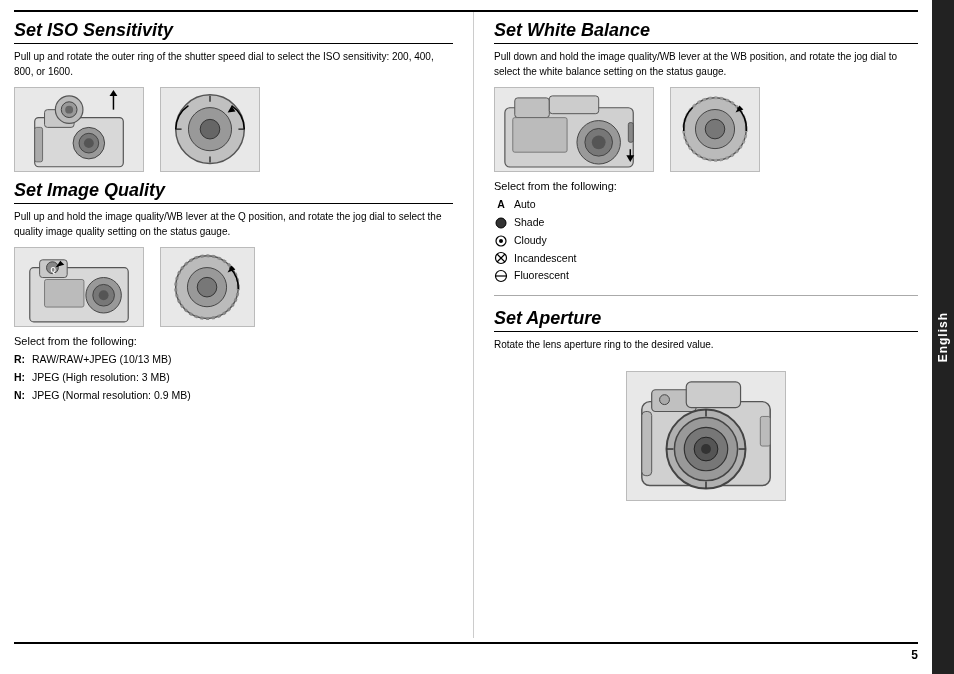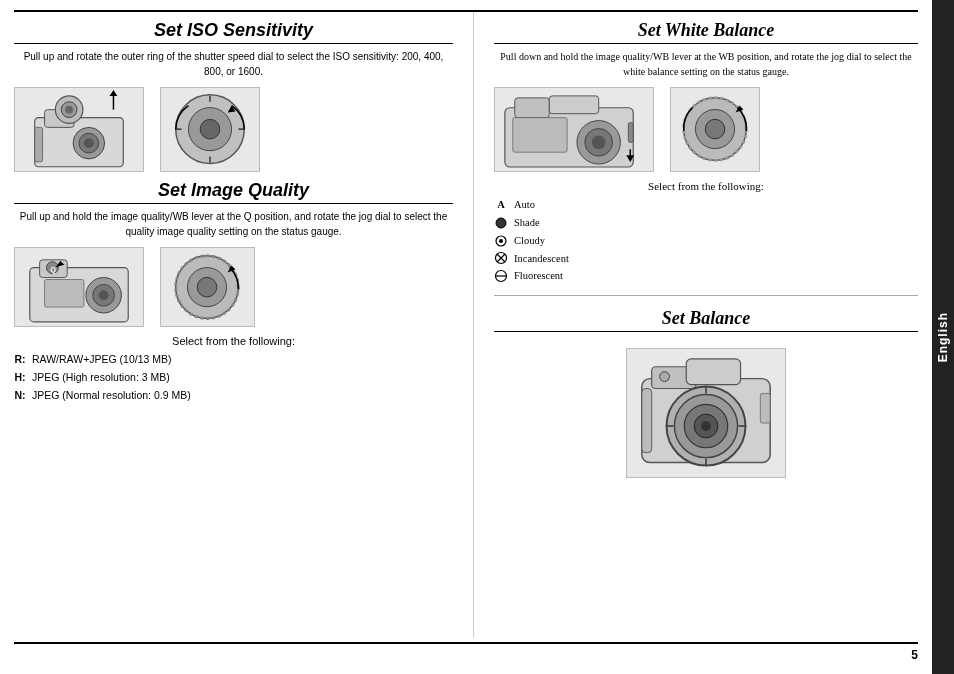--- a/index.html
+++ b/index.html
@@ -51,33 +51,31 @@
       height: 2px;
       background: #000;
       margin-bottom: 0;
     }
 
     
     .columns {
       display: flex;
       flex: 1;
       gap: 0;
-      text-align: center;
     }
 
     .col-left {
       width: 460px;
       padding-right: 20px;
       border-right: 1px solid #ccc;
     }
 
     .col-right {
       flex: 1;
       padding-left: 20px;
-      font-family: Liberation Serif, serif;
     }
 
     
     .section-title {
       font-size: 18px;
       font-style: italic;
       font-weight: bold;
       margin-bottom: 6px;
       margin-top: 8px;
       border-bottom: 1px solid #000;
@@ -378,21 +376,22 @@
             <svg width="14" height="14" viewBox="0 0 14 14">
                 <circle cx="7" cy="7" r="5.5" fill="none" stroke="#000" stroke-width="1.2"></circle>
                 <line x1="2" y1="7" x2="12" y2="7" stroke="#000" stroke-width="1.2"></line>
               </svg>
           </span>
           <span>Fluorescent</span>
         </li>
       </ul>
 
       <div style="border-top: 1px solid #aaa; margin-top: 10px; padding-top: 4px;"></div>
-      <div class="section-title">Set Balance</div>
+      <div class="section-title">Set Aperture</div>
+      <p class="section-body">Rotate the lens aperture ring to the desired value.</p>
 
       <div class="aperture-center">
         <div class="img-placeholder img-aperture">
           <svg viewBox="0 0 160 130">
 
             <rect x="15" y="30" width="130" height="85" rx="8" fill="#d0d0d0" stroke="#555" stroke-width="1.5"></rect>
 
             <rect x="25" y="18" width="45" height="22" rx="4" fill="#c0c0c0" stroke="#555" stroke-width="1.2"></rect>
 
             <rect x="60" y="10" width="55" height="26" rx="5" fill="#ccc" stroke="#555" stroke-width="1.2"></rect>

